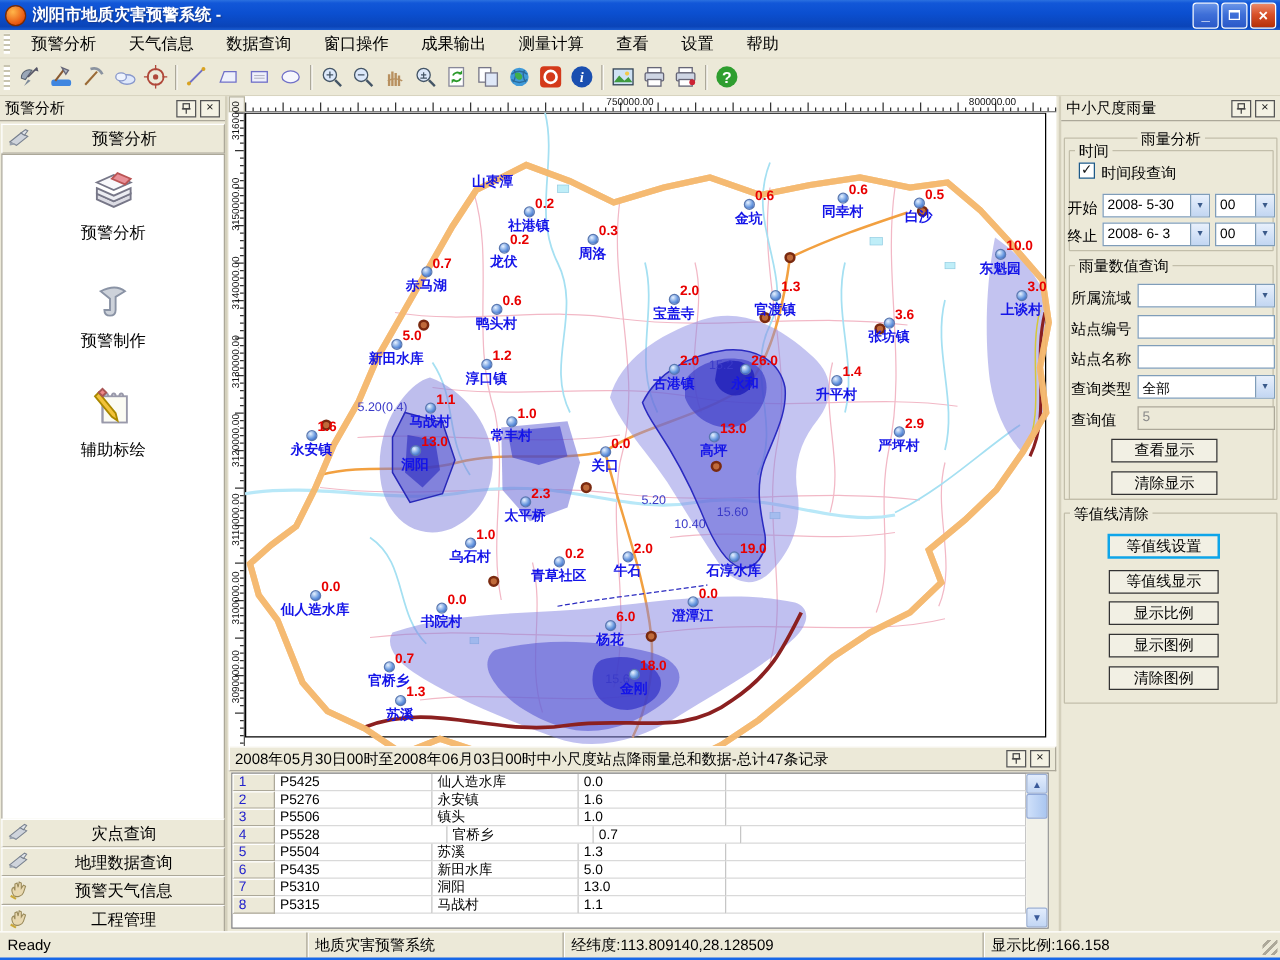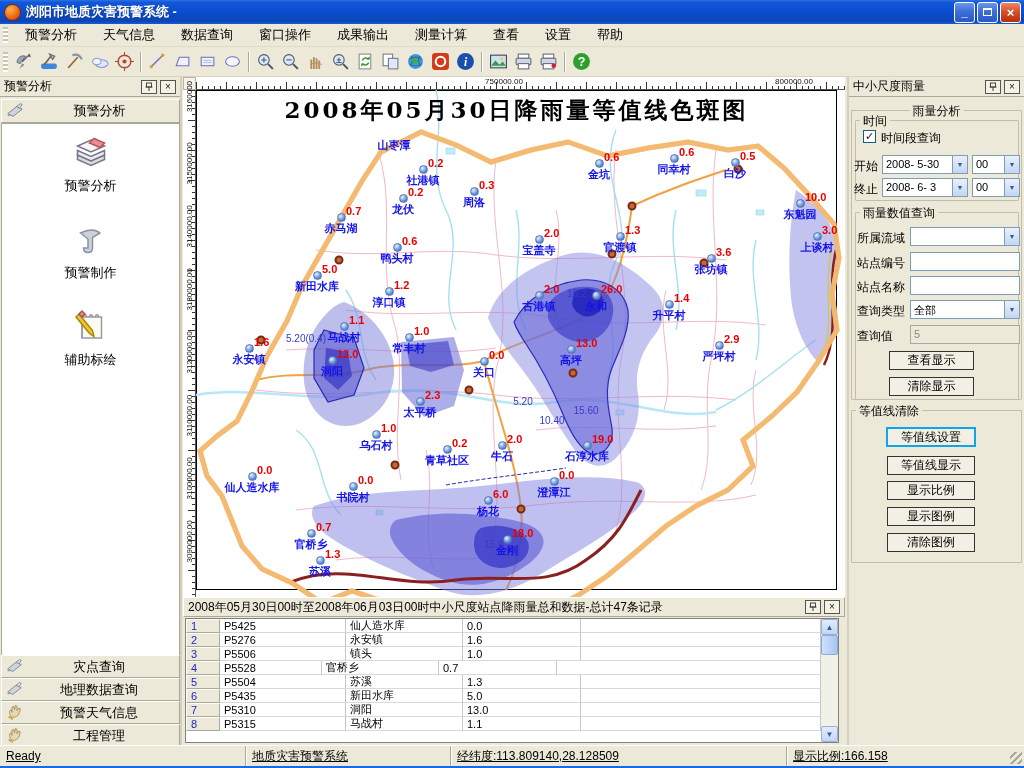--- a/index.html
+++ b/index.html
@@ -118,21 +118,21 @@
   .cb { position:absolute; width:13px; height:13px; background:#fff; border:1px solid #1d5987;
     font-size:11px; line-height:11px; text-align:center; color:#111; font-weight:bold; }
   .xpbtn { position:absolute; background:#f2f0e4; border:1px solid #333; font-size:12px; color:#000;
     display:flex; align-items:center; justify-content:center; white-space:nowrap; }
   .xpbtn.default { border:2px solid #0ea5e9; }
 
   
   .statusbar { position:absolute; left:0; top:745px; width:1024px; height:21px; background:#ece9d8;
     border-top:1px solid #fff; font-size:12px; }
   .sb-sec { position:absolute; top:0; height:20px; display:flex; align-items:center; padding:0 6px;
-    border-left:1px solid #aca899; box-shadow:1px 0 0 #fff inset; white-space:nowrap;text-decoration:underline; }
+    border-left:1px solid #aca899; box-shadow:1px 0 0 #fff inset; white-space:nowrap; }
   .sb-sec.first { border-left:none; box-shadow:none; }
   .sb-grip { position:absolute; right:2px; top:6px; width:12px; height:12px;
     background:repeating-linear-gradient(135deg,transparent 0 3px,#aca899 3px 5px); }
   .win-bottom { position:absolute; left:0; top:766px; width:1024px; height:2px; background:#1868e8; }
 </style>
 </head>
 <body>
 
 <div class="window">
 
@@ -660,21 +660,20 @@
         <path d="M285,438 C305,432 325,438 332,452 C336,464 325,476 306,478 C290,478 278,468 278,454 C278,446 280,441 285,438 Z" fill="rgba(50,50,198,0.7)"></path>
         <path d="M600,100 C618,112 634,130 642,150 L643,168 L636,204 L641,240 L622,272 C610,260 600,240 596,215 C592,185 592,140 600,100 Z" fill="rgba(135,135,225,0.5)"></path>
         <path d="M95,492 C150,470 200,500 260,490 C310,483 350,500 390,470 C420,450 430,430 445,400" stroke="#8b2020" stroke-width="3" fill="none"></path>
         <path d="M640,160 C630,200 645,240 628,275" stroke="#8b2020" stroke-width="2.5" fill="none"></path>
         <path d="M636,158 C626,198 641,238 624,272" stroke="#d4c83a" stroke-width="1.2" fill="none"></path>
         <path d="M250,395 C290,388 330,384 370,378" stroke="#2a2ac0" stroke-width="1" stroke-dasharray="4 2" fill="none"></path>
 
         <path id="boundary" d="M185,62 L225,42 L260,55 L295,72 L335,60 L372,52 L412,66 L452,58 L492,52 L532,60 L562,56 L588,78 L612,104 L638,134 L643,168 L636,204 L641,240 L622,272 L601,302 L576,326 L547,350 L557,376 L532,400 L500,416 L470,436 L441,461 L411,486 L381,506 L351,521 L321,541 L296,556 L271,541 L251,556 L231,546 L211,526 L186,511 L156,501 L126,513 L96,493 L66,479 L46,456 L36,431 L26,406 L11,386 L4,361 L21,346 L41,331 L56,301 L71,266 L91,231 L106,196 L126,161 L146,126 L166,91 Z" fill="none" stroke="#f5b96e" stroke-width="5" opacity="0.85"></path>
         <use href="#boundary" stroke="#d8341c" stroke-width="1.8" fill="none"></use>
       </svg>
-      <div class="map-title">2008年05月30日降雨量等值线色斑图</div>
       <div id="map-overlay">
           <div class="spot" style="left: 143px; top: 170px;"></div>
           <div class="spot" style="left: 436px; top: 116px;"></div>
           <div class="spot" style="left: 273px; top: 300px;"></div>
           <div class="spot" style="left: 199px; top: 375px;"></div>
           <div class="spot" style="left: 325px; top: 419px;"></div>
           <div class="spot" style="left: 377px; top: 283px;"></div>
           <div class="spot" style="left: 542px; top: 79px;"></div>
           <div class="spot" style="left: 508px; top: 173px;"></div>
           <div class="spot" style="left: 416px; top: 164px;"></div>
@@ -860,21 +859,21 @@
           <div class="station" style="left: 115px; top: 443px;">
             <span class="st-dot"></span>
             <span class="st-val">0.7</span>
             <span class="st-name">官桥乡</span>
           </div>
           <div class="station" style="left: 124px; top: 470px;">
             <span class="st-dot"></span>
             <span class="st-val">1.3</span>
             <span class="st-name">苏溪</span>
           </div>
-          <div class="ct-lab" style="left: 110px; top: 248px;">5.20(0.4)</div>
+          <div class="ct-lab" style="left: 110px; top: 236px;">5.20(0.4)</div>
           <div class="ct-lab" style="left: 381px; top: 203px;">15.2</div>
           <div class="ct-lab" style="left: 327px; top: 311px;">5.20</div>
           <div class="ct-lab" style="left: 390px; top: 320px;">15.60</div>
           <div class="ct-lab" style="left: 356px; top: 330px;">10.40</div>
           <div class="ct-lab" style="left: 298px; top: 454px;">15.6</div>
         </div>
     </div>
   </div>
 
   <div class="bottom-panel">
@@ -906,21 +905,21 @@
           </div>
           <div class="grid-row">
             <div class="gc rowhead" style="width: 34px; flex: 0 0 auto;">3</div>
             <div class="gc" style="width: 126px; flex: 0 0 auto;">P5506</div>
             <div class="gc" style="width: 117px; flex: 0 0 auto;">镇头</div>
             <div class="gc" style="width: 118px; flex: 0 0 auto;">1.0</div>
             <div class="gc" style="flex: 1 1 0%;"></div>
           </div>
           <div class="grid-row">
             <div class="gc rowhead" style="width: 34px; flex: 0 0 auto;">4</div>
-            <div class="gc" style="width: 102px; flex: 0 0 auto;">P5528</div>
+            <div class="gc" style="width: 138px; flex: 0 0 auto;">P5528</div>
             <div class="gc" style="width: 117px; flex: 0 0 auto;">官桥乡</div>
             <div class="gc" style="width: 118px; flex: 0 0 auto;">0.7</div>
             <div class="gc" style="flex: 1 1 0%;"></div>
           </div>
           <div class="grid-row">
             <div class="gc rowhead" style="width: 34px; flex: 0 0 auto;">5</div>
             <div class="gc" style="width: 126px; flex: 0 0 auto;">P5504</div>
             <div class="gc" style="width: 117px; flex: 0 0 auto;">苏溪</div>
             <div class="gc" style="width: 118px; flex: 0 0 auto;">1.3</div>
             <div class="gc" style="flex: 1 1 0%;"></div>

